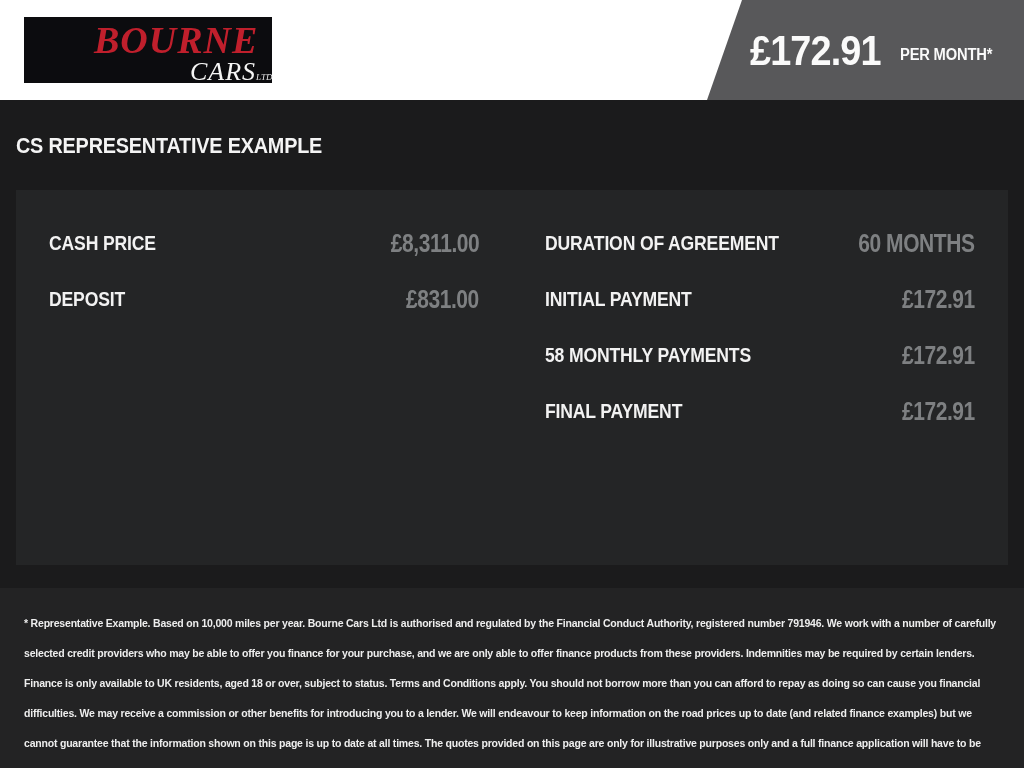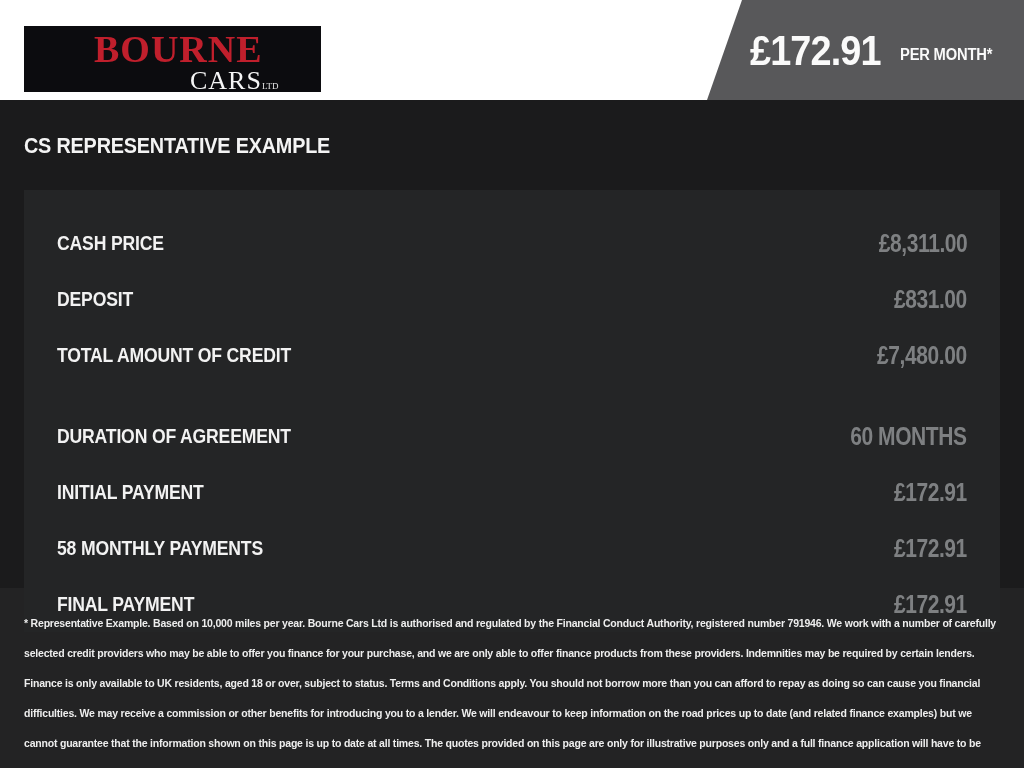--- a/index.html
+++ b/index.html
@@ -7,22 +7,23 @@
     width:1024px;height:768px;overflow:hidden;
     background:#1b1b1c;
     font-family:"Liberation Sans",sans-serif;
     -webkit-font-smoothing:antialiased;
   }
   
   .header{
     position:relative;height:100px;background:#ffffff;
   }
   .logo-box{
-    position:absolute;left:24px;top:26px;width:297px;height:66px;
+    position:absolute;left:24px;top:17px;width:248px;height:66px;
     background:#0c0c0f;
+    font-style:italic;
   }
   .logo-brand{
     position:absolute;left:70px;top:1px;
     font-family:"Liberation Serif",serif;font-weight:700;
     font-size:38px;letter-spacing:1px;color:#c01f2c;
   }
   .logo-sub{
     position:absolute;left:166px;top:33px;
     font-family:"Liberation Serif",serif;font-weight:400;
     font-size:26px;letter-spacing:1px;color:#f5f5f5;margin-top:7px;
@@ -41,32 +42,32 @@
     display:inline-block;color:#fafafa;font-weight:700;font-size:43px;
     transform:scaleX(.88);transform-origin:left center;letter-spacing:-1px;
   }
   .price-period{
     display:inline-block;color:#fafafa;font-weight:700;font-size:16px;
     margin-left:2px;margin-top:10px;
     transform:scaleX(.92);transform-origin:left center;letter-spacing:-0.2px;
   }
   
   .main{
-    height:488px;background:#1b1b1c;padding:0 24px;box-sizing:border-box;
+    height:488px;background:#1b1b1c;padding:0 16px;box-sizing:border-box;
   }
   .page-title{
     margin:0;padding-top:32px;line-height:28px;
     color:#f4f4f4;font-size:22px;font-weight:700;
   }
   .page-title .inner{
     display:inline-block;transform:scaleX(.9);transform-origin:left center;
     letter-spacing:-0.2px;white-space:nowrap;
   }
   .panels{
-    display:flex;margin-top:30px;flex-direction:column;
+    display:flex;margin-top:30px;
   }
   .panel{
     flex:1;height:375px;background:#242526;
     padding:25px 33px 0 33px;box-sizing:border-box;
   }
   .finance-row{
     height:56px;display:flex;align-items:center;justify-content:space-between;
   }
   .row-label{
     display:inline-block;color:#f2f2f2;font-weight:700;font-size:20px;
@@ -107,24 +108,20 @@
 
     <div class="panel">
       <div class="finance-row">
         <span class="row-label">CASH PRICE</span>
         <span class="row-value">£8,311.00</span>
       </div>
       <div class="finance-row">
         <span class="row-label">DEPOSIT</span>
         <span class="row-value">£831.00</span>
       </div>
-      <div class="finance-row">
-        <span class="row-label">TOTAL AMOUNT OF CREDIT</span>
-        <span class="row-value">£7,480.00</span>
-      </div>
     </div>
 
     <div class="panel">
       <div class="finance-row">
         <span class="row-label">DURATION OF AGREEMENT</span>
         <span class="row-value">60 MONTHS</span>
       </div>
       <div class="finance-row">
         <span class="row-label">INITIAL PAYMENT</span>
         <span class="row-value">£172.91</span>

